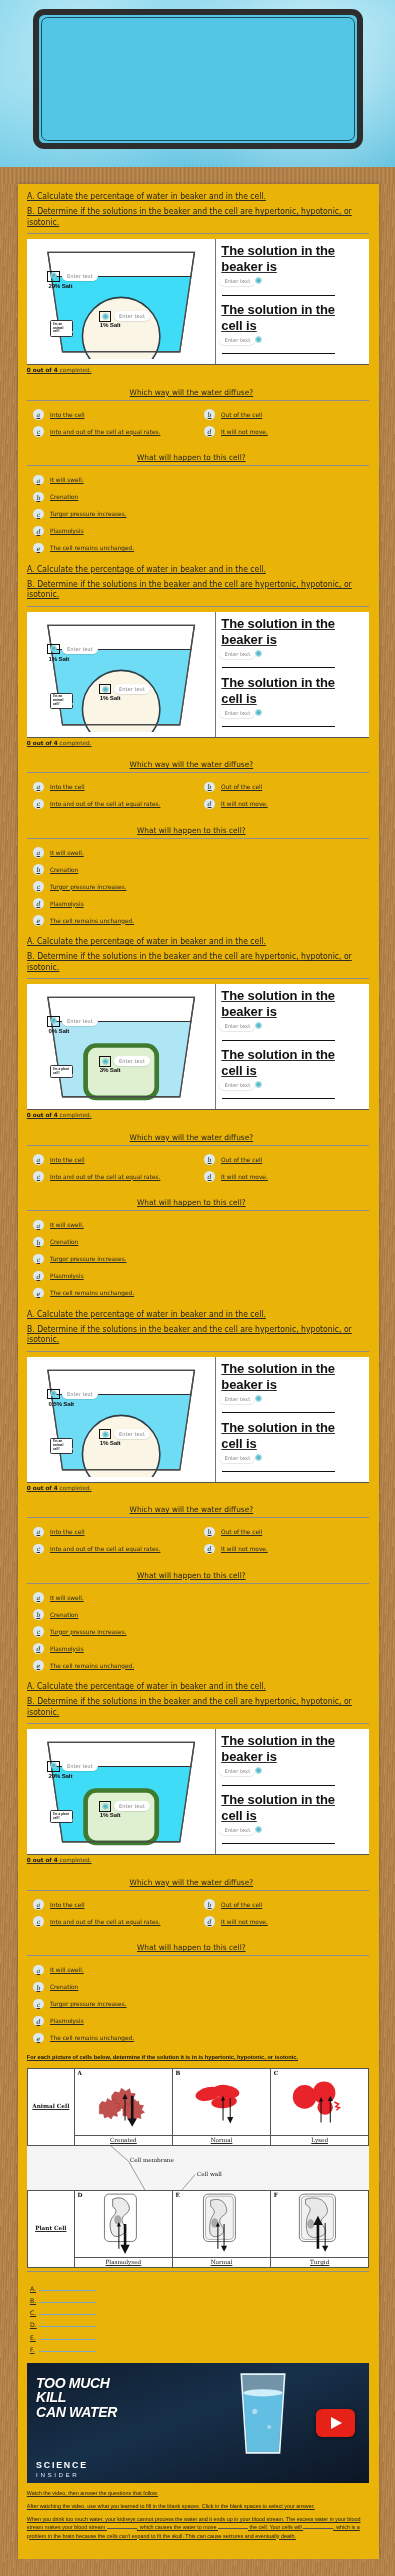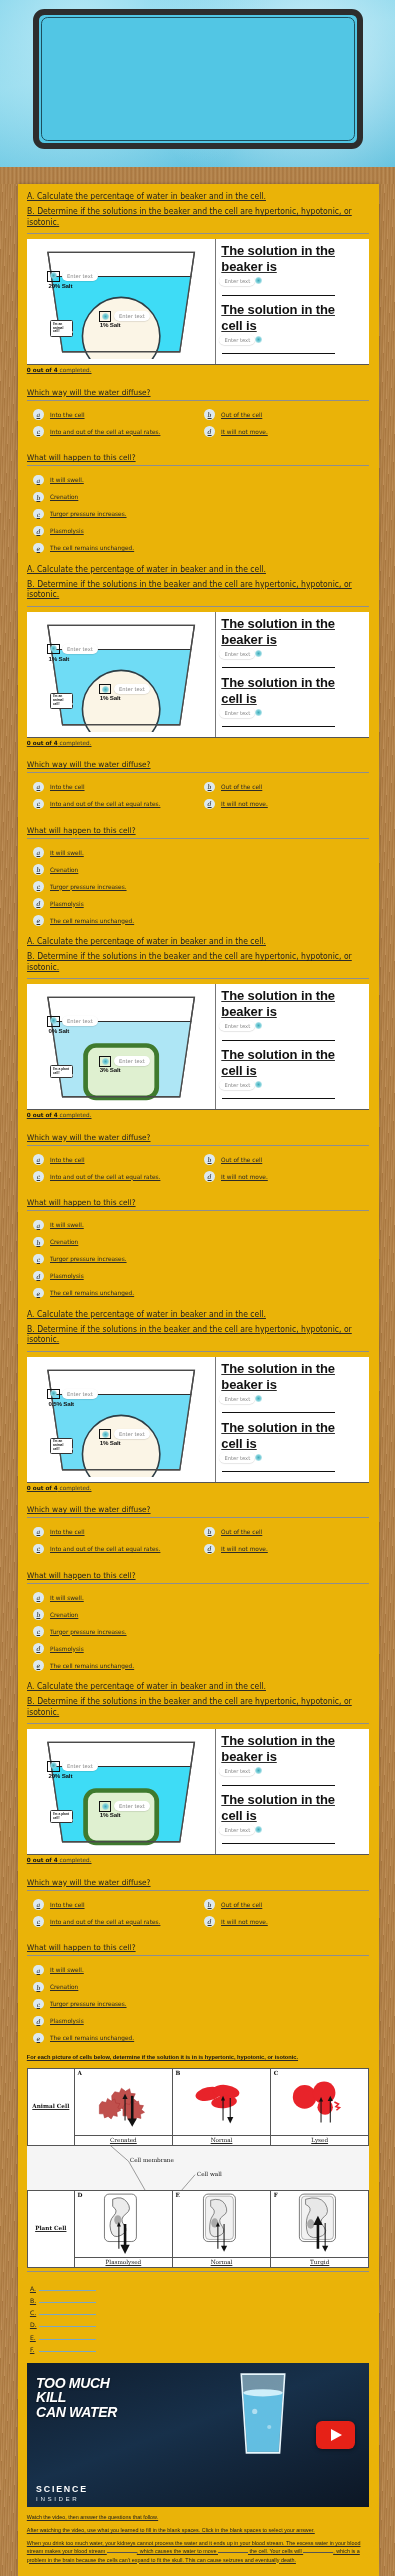--- a/index.html
+++ b/index.html
@@ -170,21 +170,21 @@
 
   .completed {
     font-family:"DejaVu Sans", sans-serif;
     font-size: 5.7px;
     color:#333;
     padding: 2.1px 0 1px 0;
   }
   .completed b { color:#111; }
 
   
-  .q-block { padding-top: 13.4px; }
+  .q-block { padding-top: 13.4px; text-align: center; }
   .q-title {
     font-family:"DejaVu Sans", sans-serif;
     font-size: 7.7px;
     color:#1d1d1d;
     transform: scaleX(.96);
     transform-origin:left center;
   }
   .choices { display:flex; flex-wrap:wrap; }
   .choices.two-col .choice { width: 50%; }
   .choices.one-col .choice { width: 100%; }
@@ -264,21 +264,21 @@
     font-size: 6.2px; color:#222;
     padding: 2.6px 0 2.6px 3.1px;
   }
   .blank-row .k { width:9.3px; flex:0 0 9.3px; }
   .blank-line { width: 57px; border-bottom:0.5px solid #7aa7c7; height:5.7px; }
 
   
   .video-card {
     position:relative;
     width:100%;
-    height: 144px;
+    height: 120px;
     background: linear-gradient(160deg,#0f1d2e 0%, #17304a 45%, #0c1624 100%);
     overflow:hidden;
   }
   .video-headline {
     position:absolute; left:9.3px; top:13.4px;
     font-family:"Liberation Sans", sans-serif;
     font-weight:700; font-style:italic;
     font-size: 14px;
     line-height:1.02;
     color:#ffffff;

